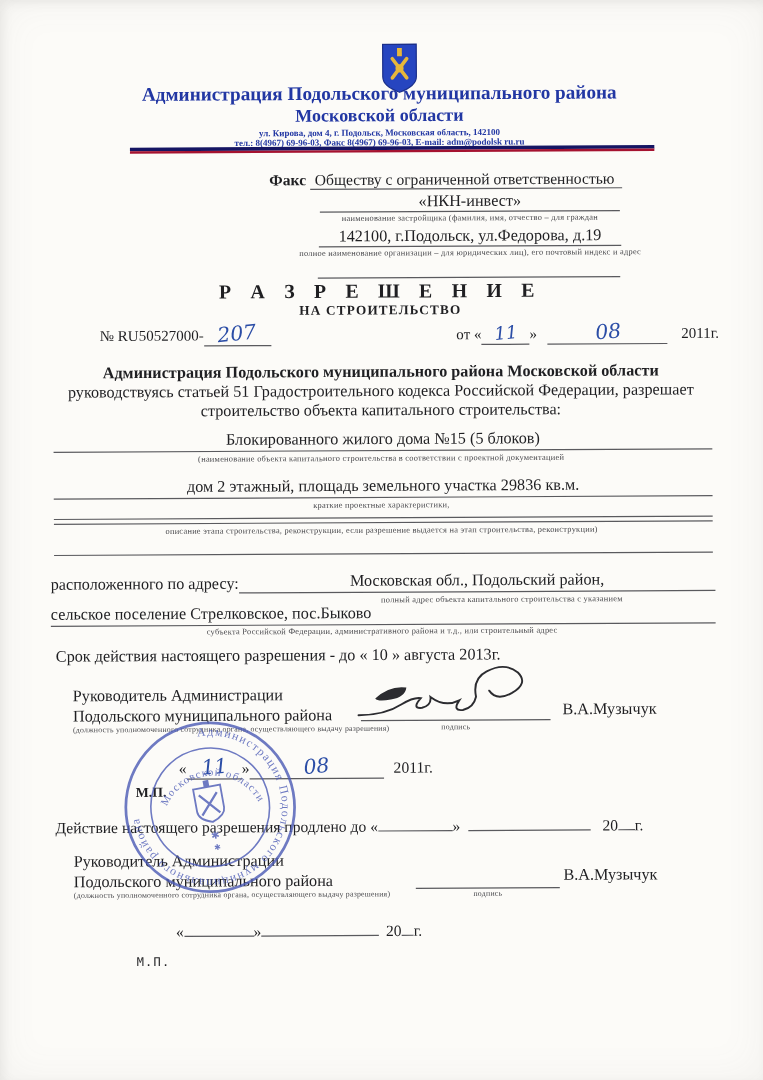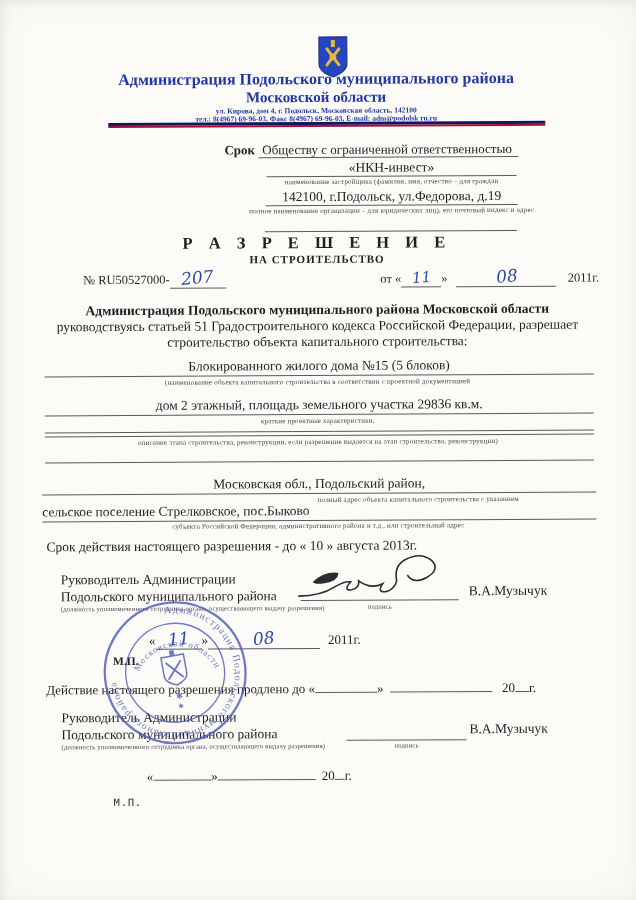--- a/index.html
+++ b/index.html
@@ -42,21 +42,21 @@
   <div class="abs ctr blue b" style="top:89px;font-size:15px;">Московской области</div>
   <div class="abs ctr blue b" style="top:106px;font-size:7.5px;">ул. Кирова, дом 4, г. Подольск, Московская область, 142100</div>
   <div class="abs ctr blue b" style="top:114px;font-size:7.5px;">тел.: 8(4967) 69-96-03, Факс 8(4967) 69-96-03, E-mail: adm@podolsk ru.ru</div>
   <div class="abs" style="left:110px;top:122px;width:437px;">
     <div class="rule-navy"></div>
     <div class="rule-red"></div>
   </div>
 
   <div class="abs" style="left:226px;top:142px;width:334px;font-size:13px;">
     <div>
-      <span class="b">Срок</span>
+      <span class="b">Факс</span>
       <span class="u" style="padding:0 6px 0 4px;">Обществу с ограниченной ответственностью</span>
     </div>
     <div style="text-align:center;margin-top:2px;">
       <span class="uline" style="min-width:250px;font-size:13.5px;">«НКН-инвест»</span>
     </div>
     <div class="cap" style="text-align:center;margin-top:1px;">наименование застройщика (фамилия, имя, отчество – для граждан</div>
     <div style="text-align:center;margin-top:3px;">
       <span class="uline" style="min-width:252px;font-size:13.5px;">142100, г.Подольск, ул.Федорова, д.19</span>
     </div>
     <div class="cap" style="text-align:center;margin-top:1px;">полное наименование организации – для юридических лиц), его почтовый  индекс и адрес</div>
@@ -85,20 +85,21 @@
   <div class="abs ctr cap" style="top:378px;">(наименование объекта капитального строительства в соответствии с проектной документацией</div>
 
   <div class="abs fieldline" style="left:45px;right:42px;top:397px;">дом 2   этажный, площадь земельного участка 29836 кв.м.</div>
   <div class="abs ctr cap" style="top:417px;">краткие проектные характеристики,</div>
 
   <div class="abs" style="left:45px;right:42px;top:431px;height:3px;border-top:1px solid #5a5a5e;border-bottom:1px solid #5a5a5e;"></div>
   <div class="abs ctr cap" style="top:438px;">описание этапа строительства, реконструкции, если разрешение выдается на этап строительства, реконструкции)</div>
   <div class="abs" style="left:45px;right:42px;top:461px;border-top:1px solid #5a5a5e;"></div>
 
   <div class="abs" style="left:42px;right:40px;top:476px;font-size:13.5px;display:flex;align-items:flex-end;">
+    <span>расположенного по адресу:</span>
     <span class="u" style="flex:1;text-align:center;padding-bottom:1px;">Московская обл., Подольский  район,</span>
   </div>
   <div class="abs cap" style="left:240px;right:40px;top:496px;text-align:center;">полный адрес объекта капитального строительства с указанием</div>
   <div class="abs u" style="left:42px;right:40px;top:503px;font-size:13.5px;padding-bottom:1px;">сельское поселение Стрелковское, пос.Быково</div>
   <div class="abs ctr cap" style="top:522px;">субъекта Российской Федерации, административного района и т.д., или строительный адрес</div>
 
   <div class="abs" style="left:46px;top:538px;font-size:13.5px;">Срок действия настоящего разрешения - до « 10 » августа  2013г.</div>
 
   <div class="abs" style="left:60px;top:570px;font-size:13.5px;line-height:17px;">
     <div>Руководитель Администрации</div>

